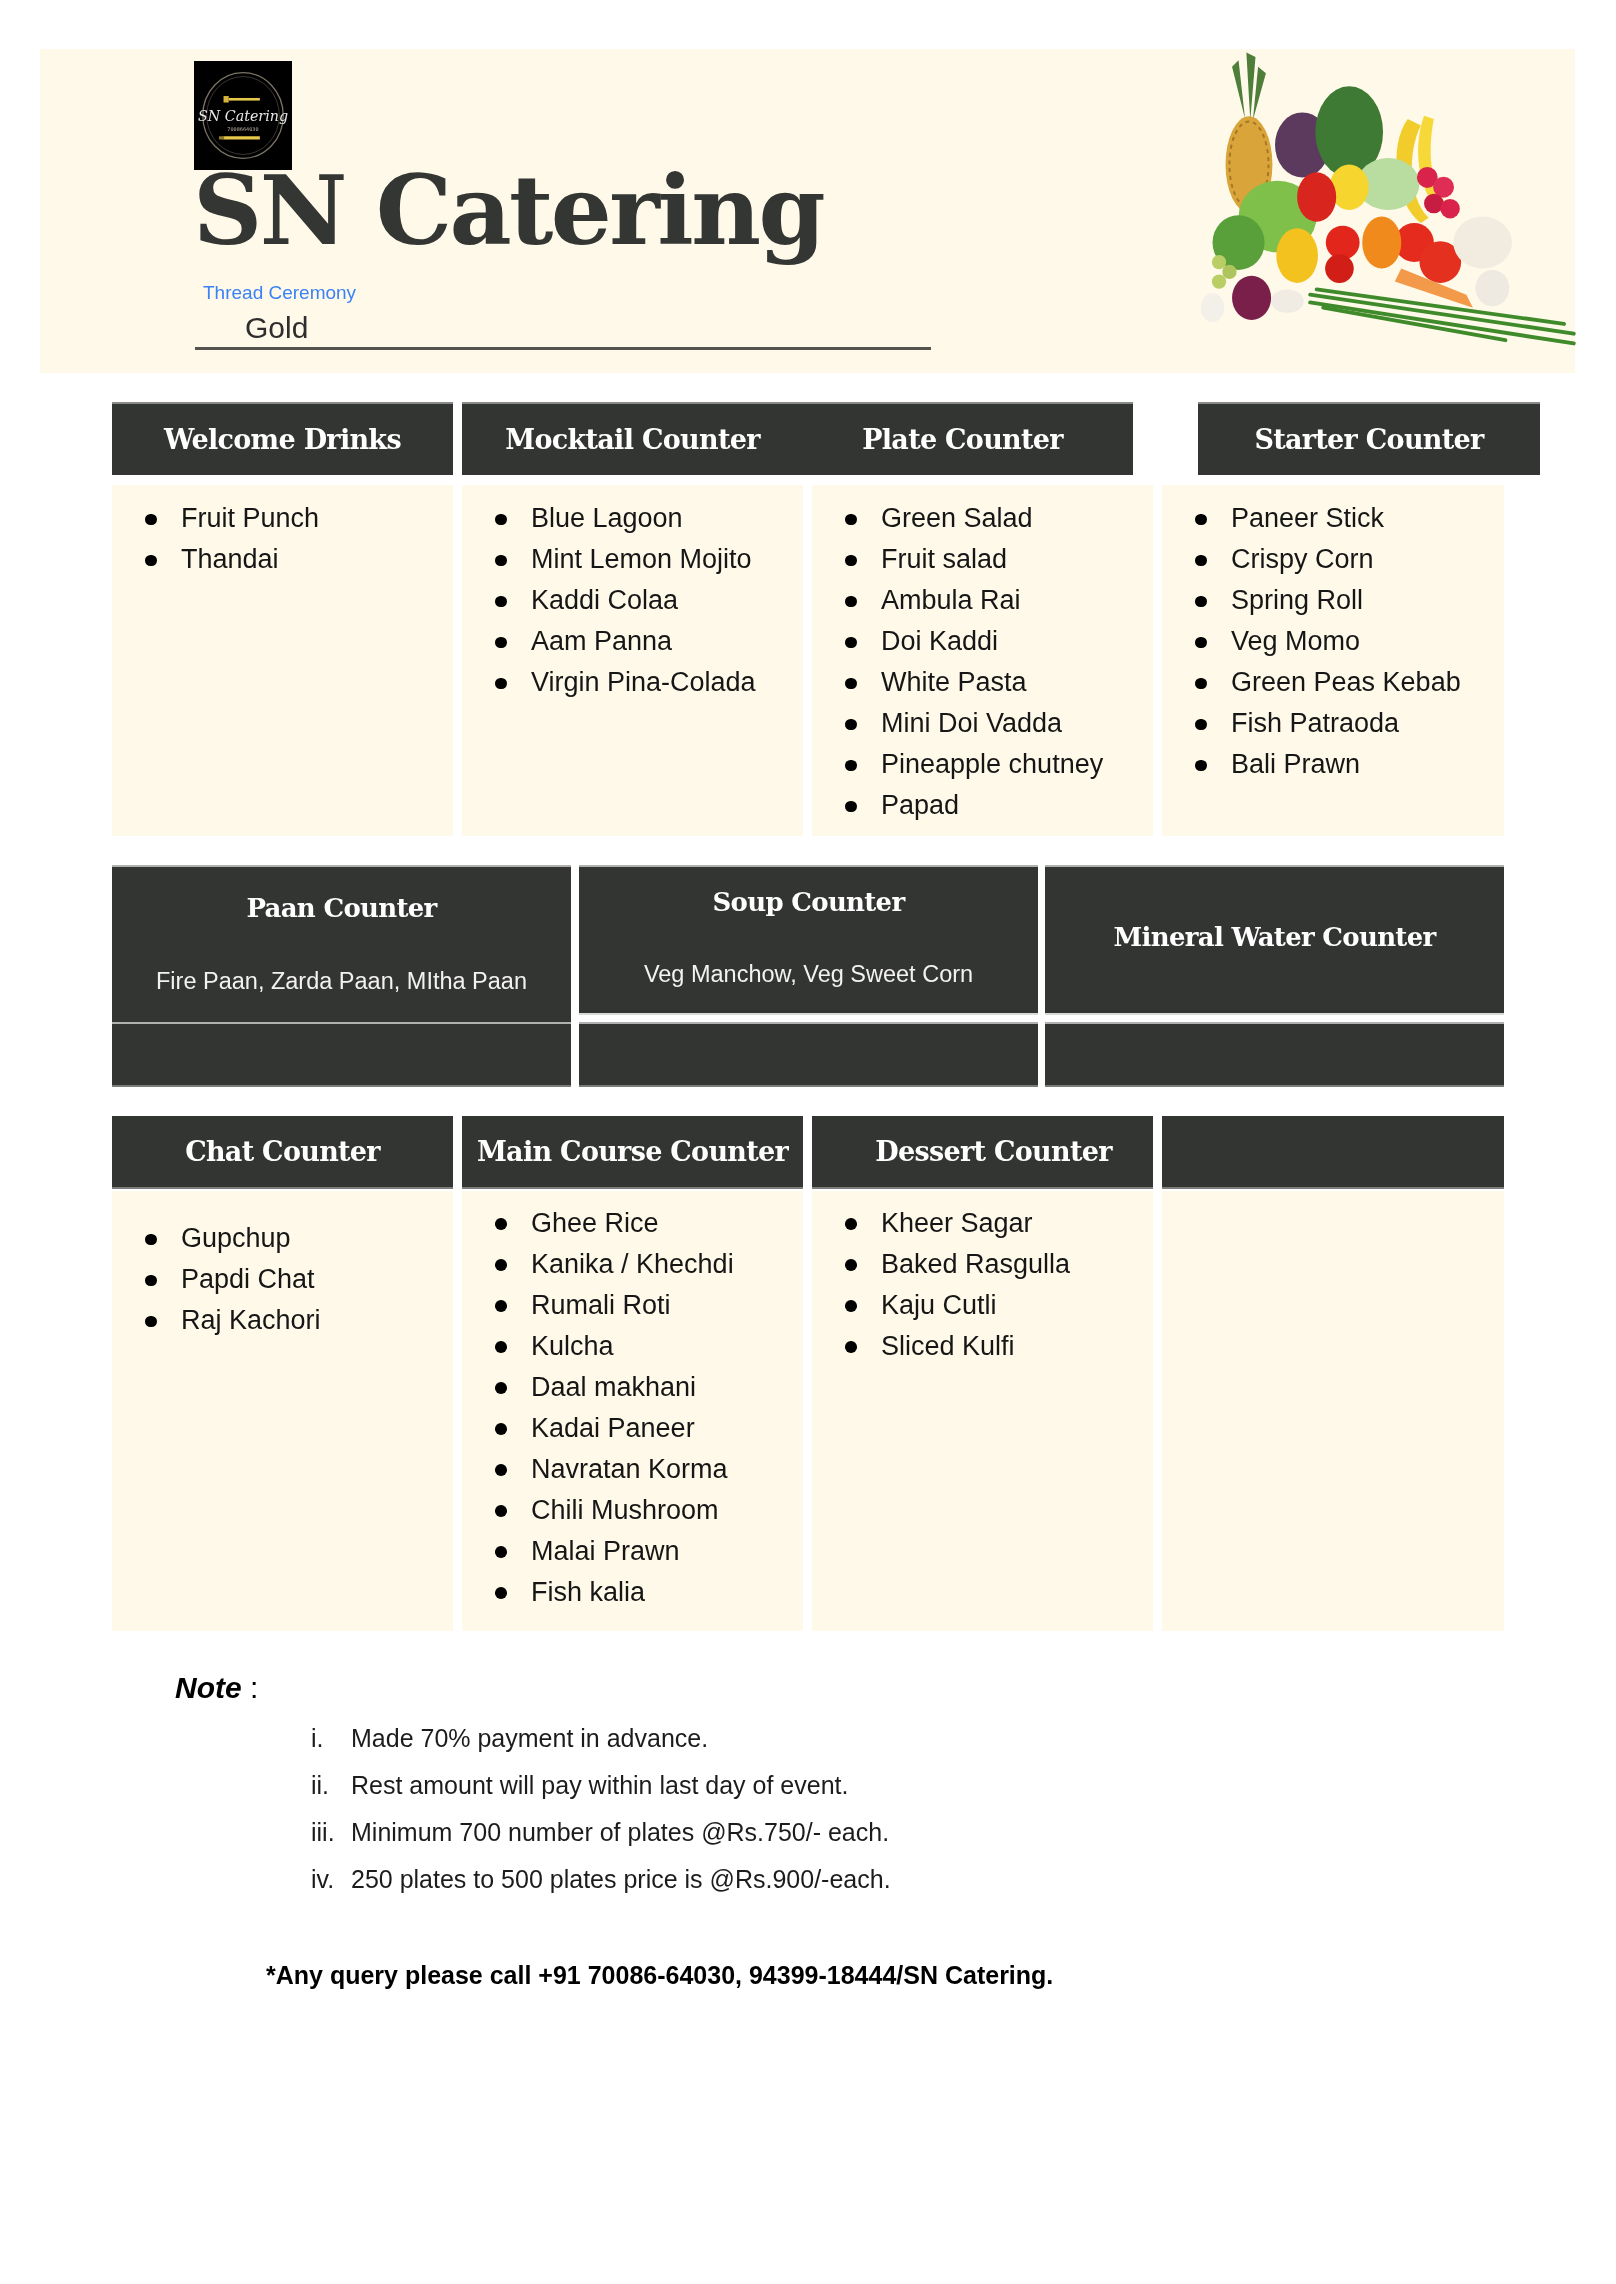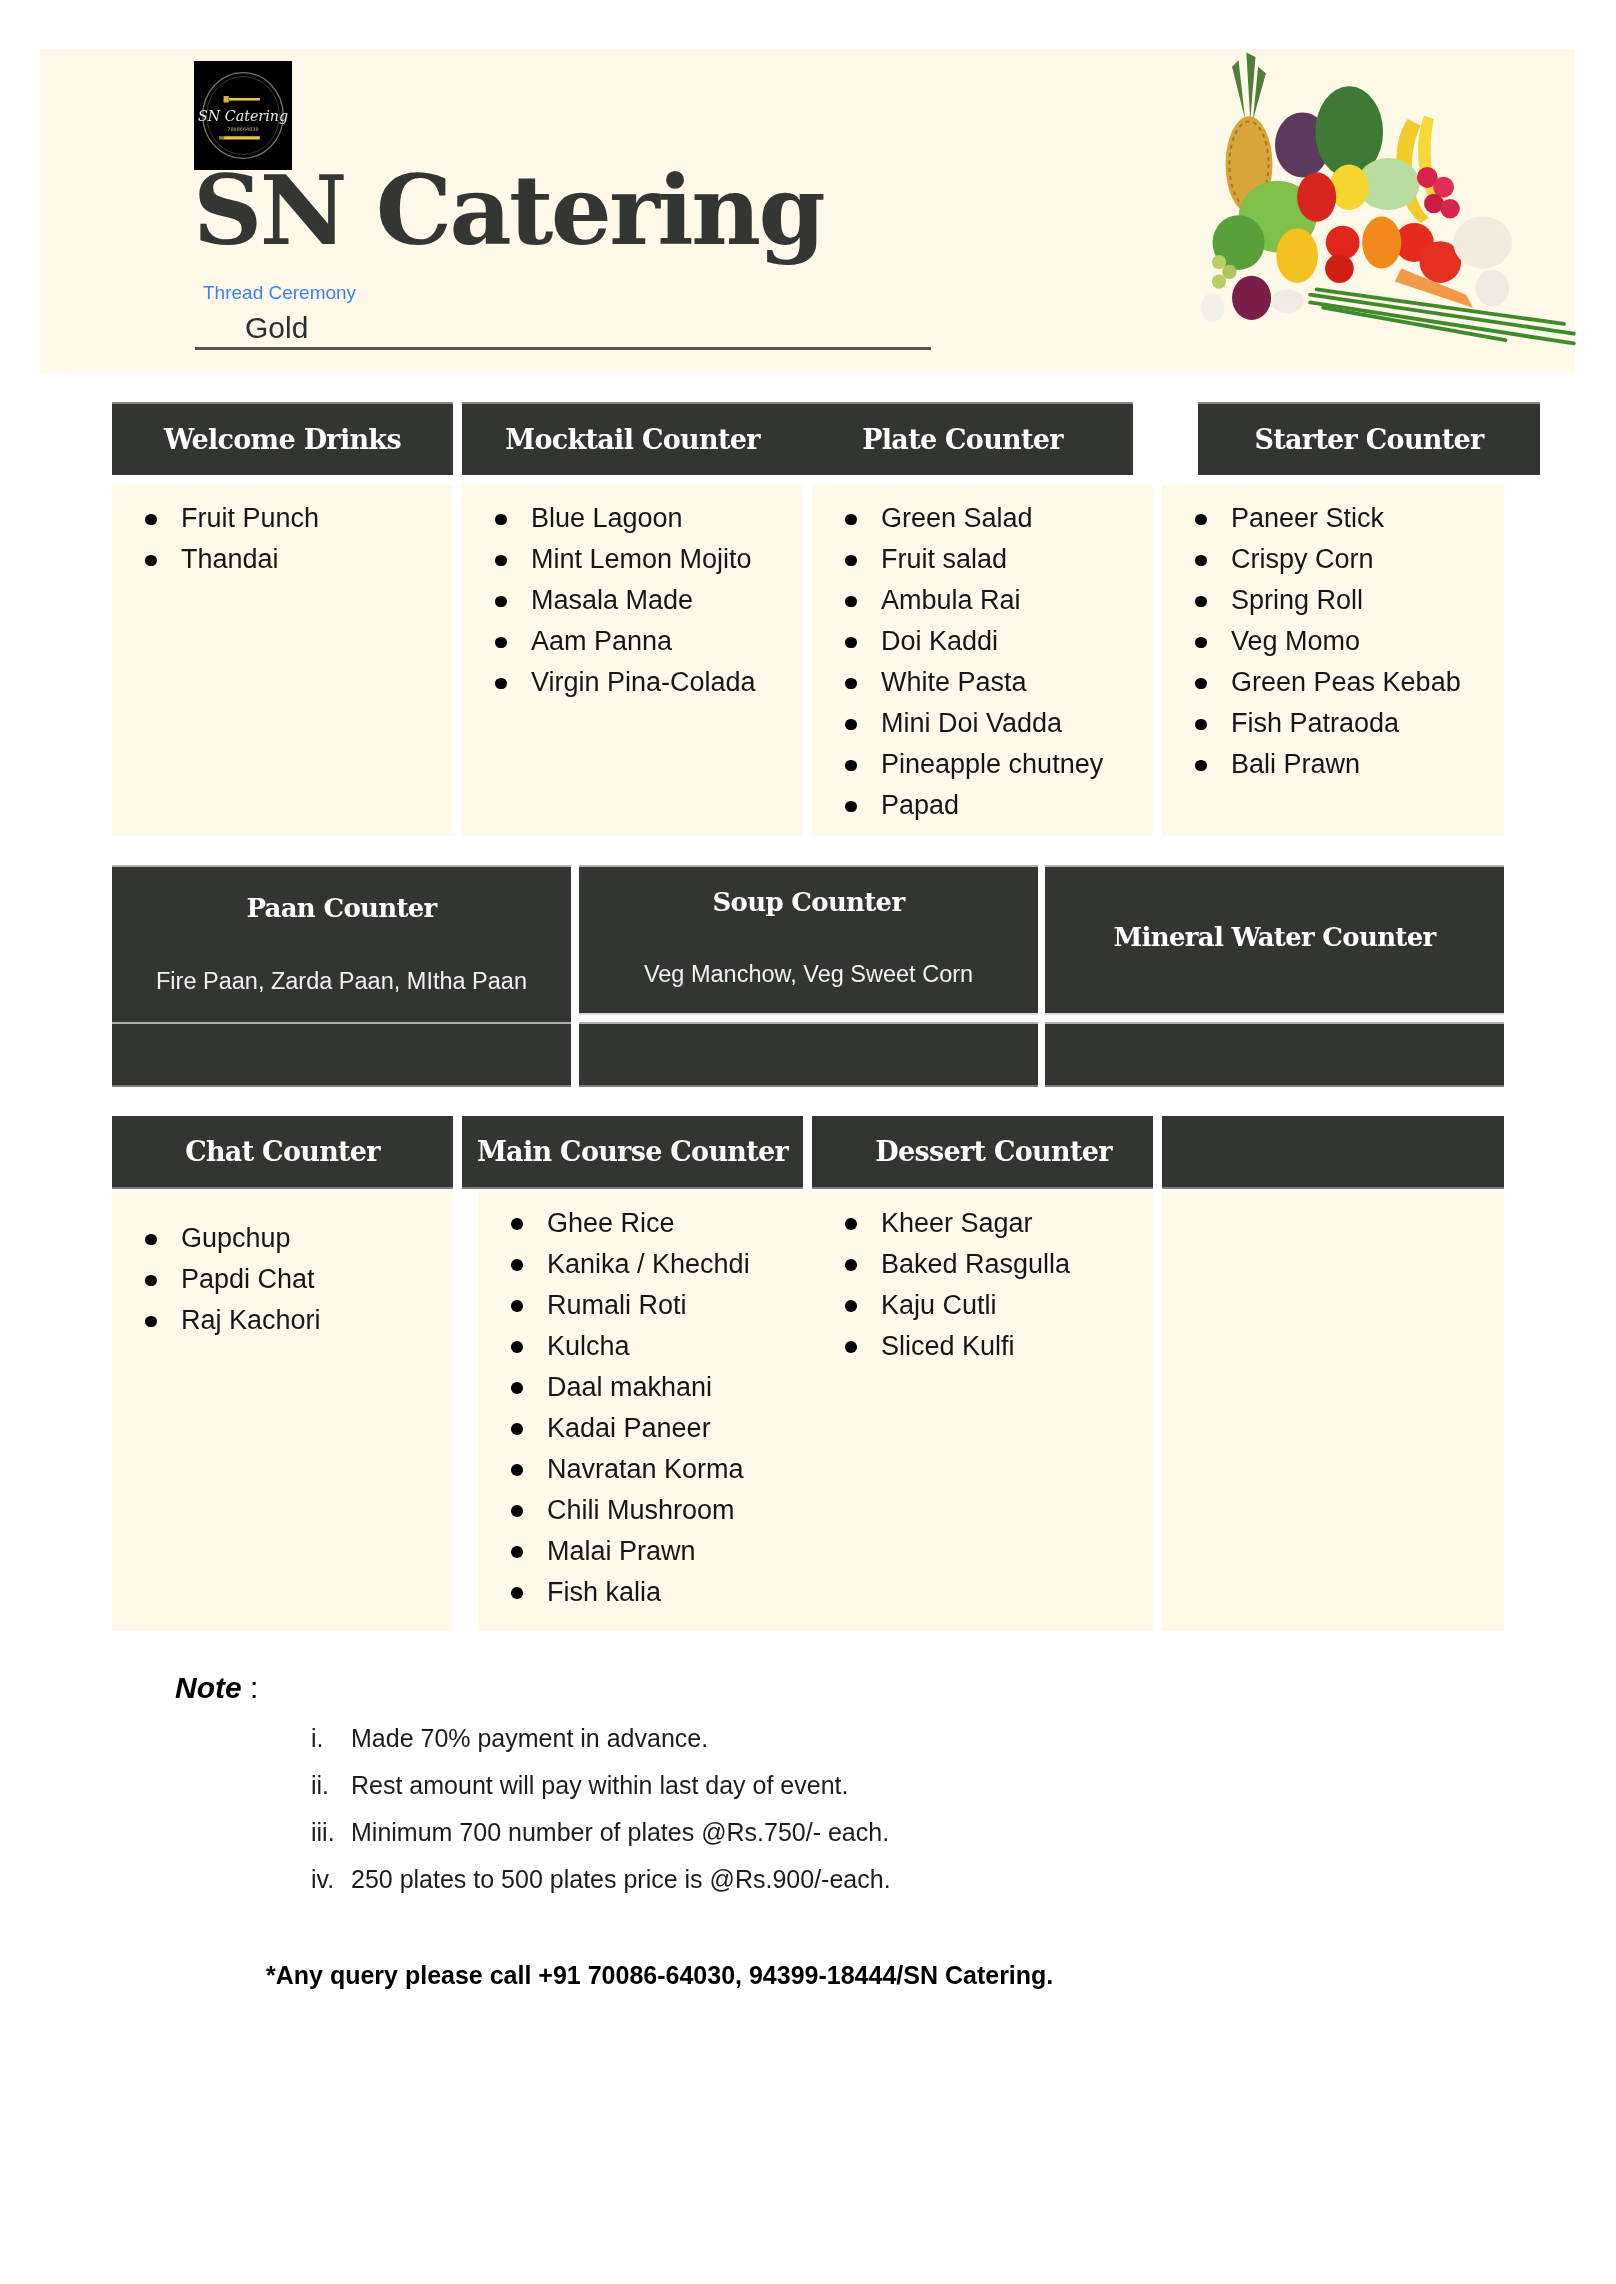--- a/index.html
+++ b/index.html
@@ -198,21 +198,21 @@
   <ul>
     <li><span class="bullet"></span><span>Fruit Punch</span></li>
     <li><span class="bullet"></span><span>Thandai</span></li>
   </ul>
 </div>
 
 <div class="counter-body" style="left:462px; top:485px; width:341px; height:351px;">
   <ul>
     <li><span class="bullet"></span><span>Blue Lagoon</span></li>
     <li><span class="bullet"></span><span>Mint Lemon Mojito</span></li>
-    <li><span class="bullet"></span><span>Masala Made</span></li>
+    <li><span class="bullet"></span><span>Kaddi Colaa</span></li>
     <li><span class="bullet"></span><span>Aam Panna</span></li>
     <li><span class="bullet"></span><span>Virgin Pina-Colada</span></li>
   </ul>
 </div>
 
 <div class="counter-body" style="left:812px; top:485px; width:341px; height:351px;">
   <ul>
     <li><span class="bullet"></span><span>Green Salad</span></li>
     <li><span class="bullet"></span><span>Fruit salad</span></li>
     <li><span class="bullet"></span><span>Ambula Rai</span></li>
@@ -258,21 +258,21 @@
 <div class="counter-head" style="left:1162px; top:1116px; width:342px; border-top:none; border-bottom:2.6px solid #7e7e7c;"></div>
 
 <div class="counter-body" style="left:112px; top:1191px; width:341px; height:440px; padding-top:27px;">
   <ul>
     <li><span class="bullet"></span><span>Gupchup</span></li>
     <li><span class="bullet"></span><span>Papdi Chat</span></li>
     <li><span class="bullet"></span><span>Raj Kachori</span></li>
   </ul>
 </div>
 
-<div class="counter-body" style="left:462px; top:1191px; width:341px; height:440px; padding-top:11.7px;margin-left:16px;">
+<div class="counter-body" style="left:462px; top:1191px; width:341px; height:440px; padding-top:11.7px;">
   <ul>
     <li><span class="bullet"></span><span>Ghee Rice</span></li>
     <li><span class="bullet"></span><span>Kanika / Khechdi</span></li>
     <li><span class="bullet"></span><span>Rumali Roti</span></li>
     <li><span class="bullet"></span><span>Kulcha</span></li>
     <li><span class="bullet"></span><span>Daal makhani</span></li>
     <li><span class="bullet"></span><span>Kadai Paneer</span></li>
     <li><span class="bullet"></span><span>Navratan Korma</span></li>
     <li><span class="bullet"></span><span>Chili Mushroom</span></li>
     <li><span class="bullet"></span><span>Malai Prawn</span></li>

